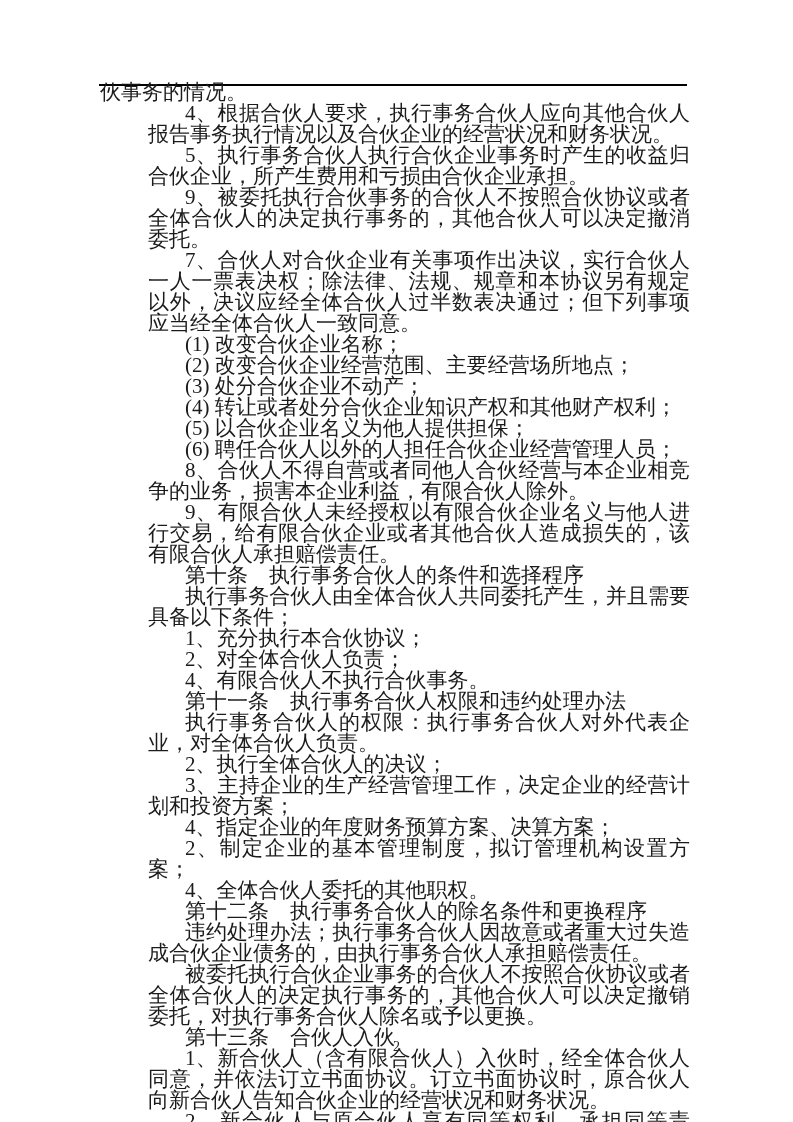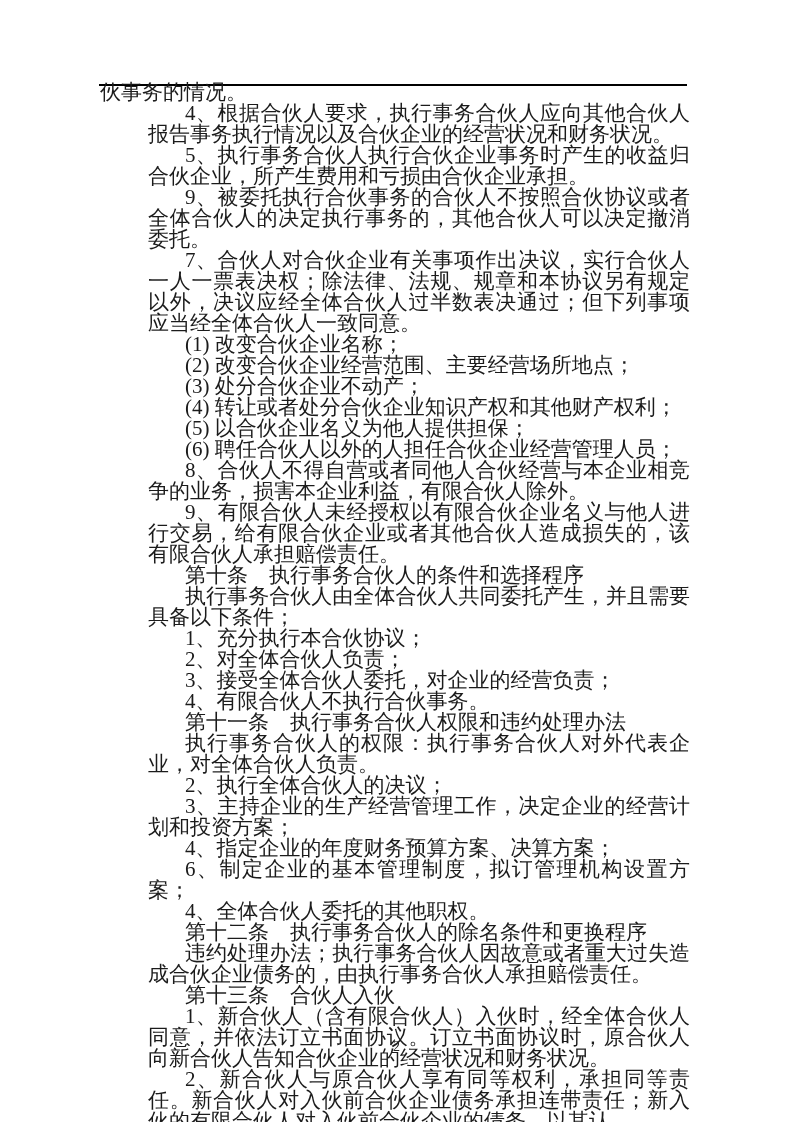--- a/index.html
+++ b/index.html
@@ -70,29 +70,29 @@
       <p class="indent">(3) 处分合伙企业不动产；</p>
       <p class="indent">(4) 转让或者处分合伙企业知识产权和其他财产权利；</p>
       <p class="indent">(5) 以合伙企业名义为他人提供担保；</p>
       <p class="indent">(6) 聘任合伙人以外的人担任合伙企业经营管理人员；</p>
       <p class="indent">8、合伙人不得自营或者同他人合伙经营与本企业相竞争的业务，损害本企业利益，有限合伙人除外。</p>
       <p class="indent">9、有限合伙人未经授权以有限合伙企业名义与他人进行交易，给有限合伙企业或者其他合伙人造成损失的，该有限合伙人承担赔偿责任。</p>
       <p class="indent">第十条　执行事务合伙人的条件和选择程序</p>
       <p class="indent">执行事务合伙人由全体合伙人共同委托产生，并且需要具备以下条件；</p>
       <p class="indent">1、充分执行本合伙协议；</p>
       <p class="indent">2、对全体合伙人负责；</p>
-      <p class="indent">3、接受全体合伙人委托，对企业的经营负责；</p>
       <p class="indent">4、有限合伙人不执行合伙事务。</p>
       <p class="indent">第十一条　执行事务合伙人权限和违约处理办法</p>
       <p class="indent">执行事务合伙人的权限：执行事务合伙人对外代表企业，对全体合伙人负责。</p>
       <p class="indent">2、执行全体合伙人的决议；</p>
       <p class="indent">3、主持企业的生产经营管理工作，决定企业的经营计划和投资方案；</p>
       <p class="indent">4、指定企业的年度财务预算方案、决算方案；</p>
-      <p class="indent">6、制定企业的基本管理制度，拟订管理机构设置方案；</p>
+      <p class="indent">2、制定企业的基本管理制度，拟订管理机构设置方案；</p>
       <p class="indent">4、全体合伙人委托的其他职权。</p>
       <p class="indent">第十二条　执行事务合伙人的除名条件和更换程序</p>
       <p class="indent">违约处理办法；执行事务合伙人因故意或者重大过失造成合伙企业债务的，由执行事务合伙人承担赔偿责任。</p>
+      <p class="indent">被委托执行合伙企业事务的合伙人不按照合伙协议或者全体合伙人的决定执行事务的，其他合伙人可以决定撤销委托，对执行事务合伙人除名或予以更换。</p>
       <p class="indent">第十三条　合伙人入伙</p>
       <p class="indent">1、新合伙人（含有限合伙人）入伙时，经全体合伙人同意，并依法订立书面协议。订立书面协议时，原合伙人向新合伙人告知合伙企业的经营状况和财务状况。</p>
       <p class="indent">2、新合伙人与原合伙人享有同等权利，承担同等责任。新合伙人对入伙前合伙企业债务承担连带责任；新入伙的有限合伙人对入伙前合伙企业的债务，以其认</p>
     </div>
   <div class="page-number">2</div>
 </div>
 
 </body></html>

